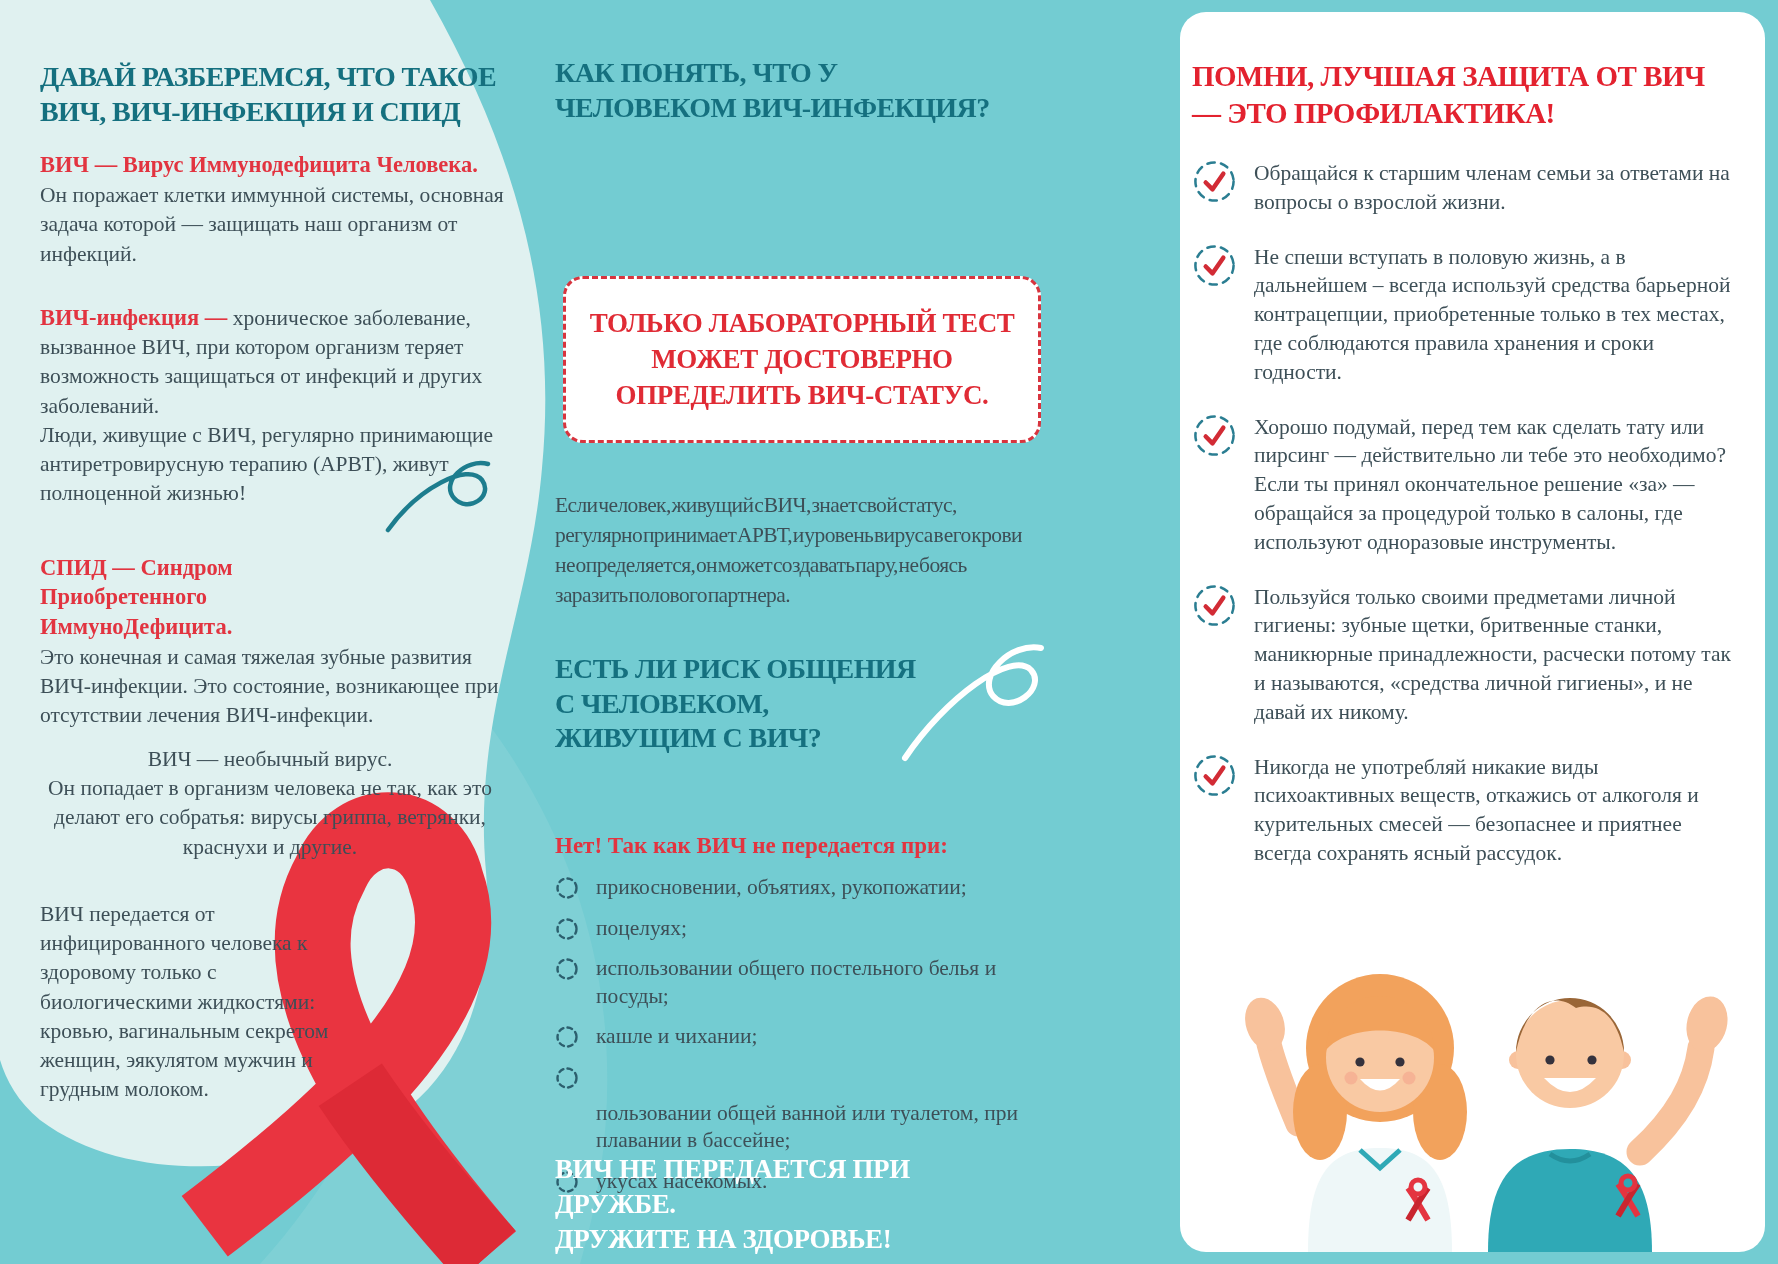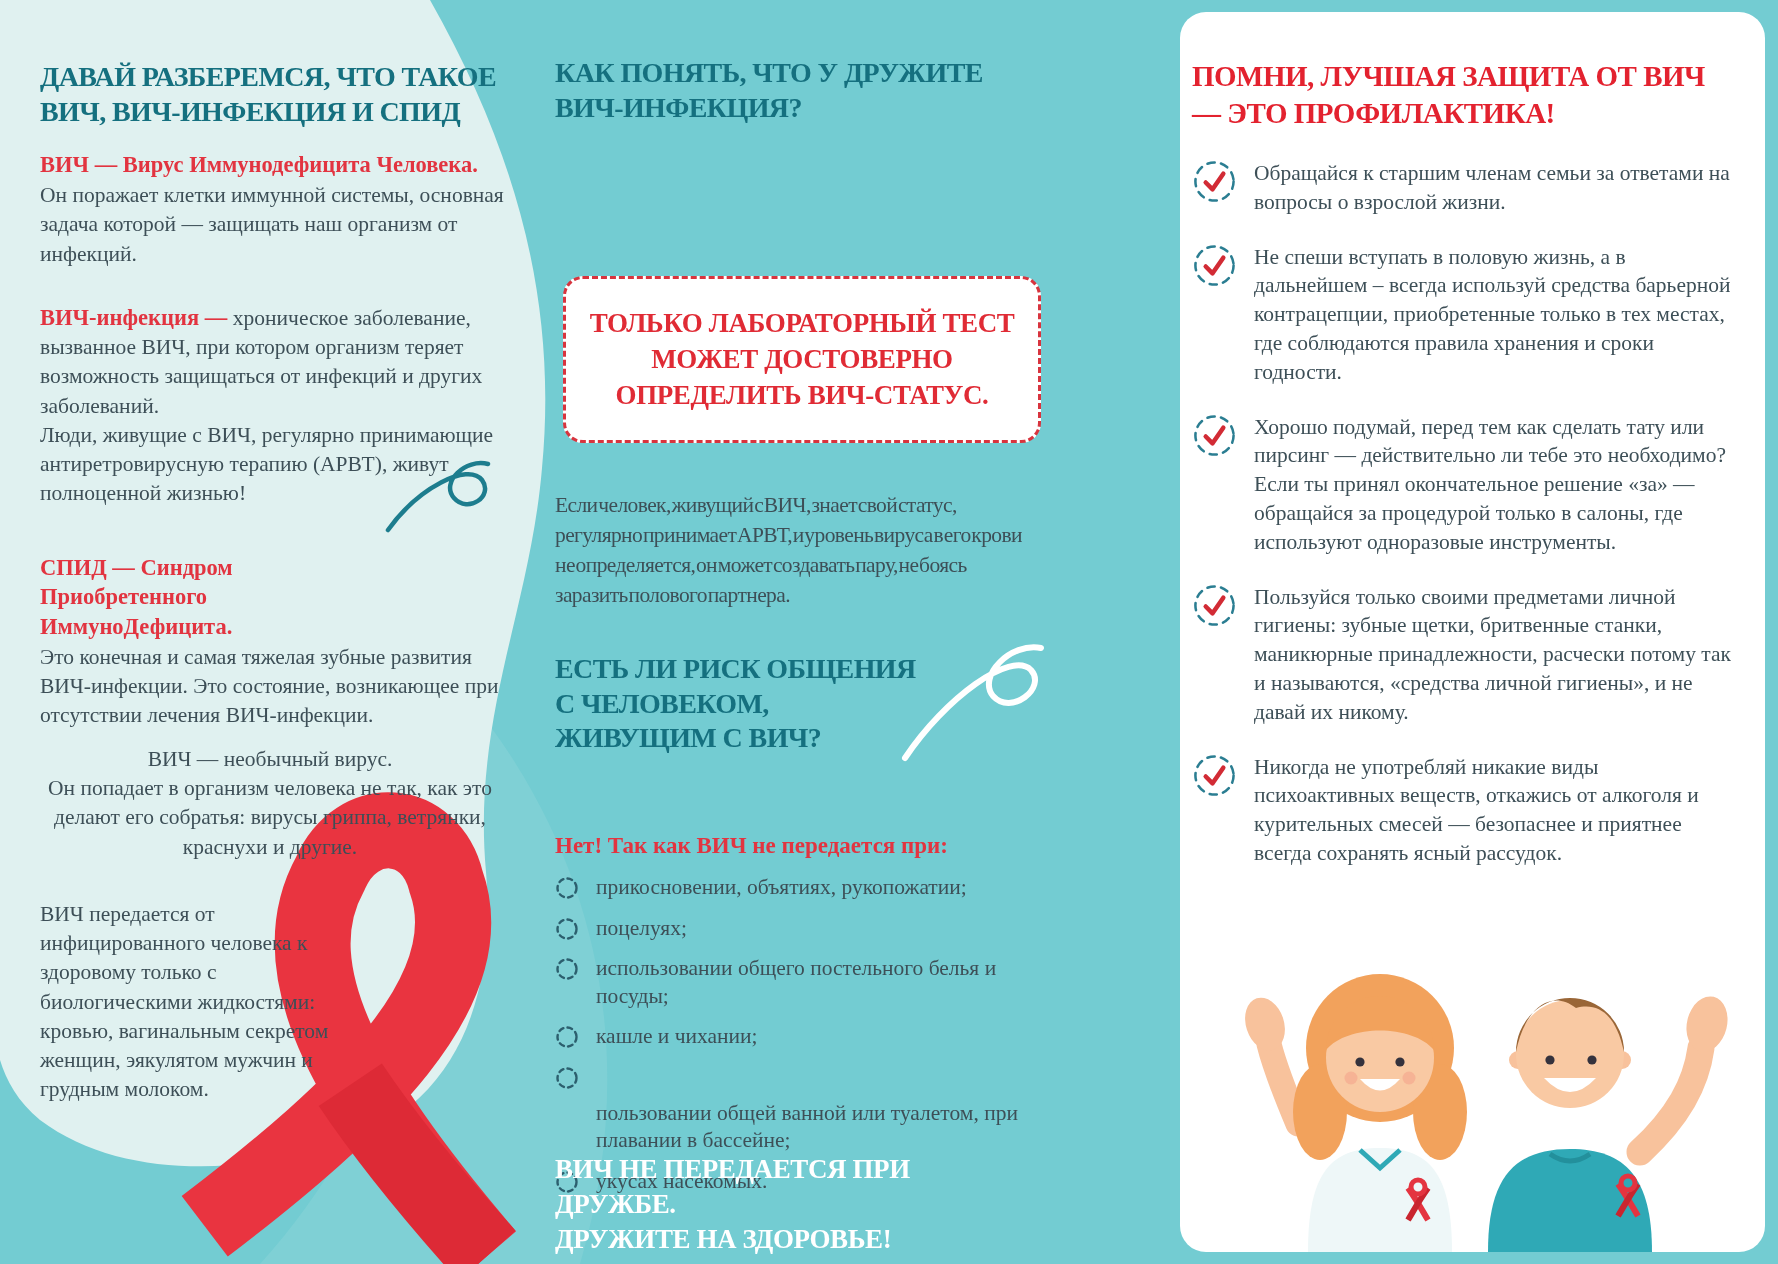--- a/index.html
+++ b/index.html
@@ -107,21 +107,21 @@
     <span class="body-text">Это конечная и самая тяжелая зубные развития ВИЧ-инфекции. Это состояние, возникающее при отсутствии лечения ВИЧ-инфекции.</span>
   </div>
 
   <div class="col abs blk-unusual body-text">
     <div>ВИЧ — необычный вирус.</div>
     <div>Он попадает в организм человека не так, как это делают его собратья: вирусы гриппа, ветрянки, краснухи и другие.</div>
   </div>
 
   <div class="col abs blk-trans body-text">ВИЧ передается от инфицированного человека к здоровому только с биологическими жидкостями: кровью, вагинальным секретом женщин, эякулятом мужчин и грудным молоком.</div>
 
-  <div class="col abs mid-heading1 h-teal">КАК ПОНЯТЬ, ЧТО У ДРУЖИТЕ ВИЧ-ИНФЕКЦИЯ?</div>
+  <div class="col abs mid-heading1 h-teal">КАК ПОНЯТЬ, ЧТО У ЧЕЛОВЕКОМ ВИЧ-ИНФЕКЦИЯ?</div>
 
 
   <div class="col abs callout">ТОЛЬКО ЛАБОРАТОРНЫЙ ТЕСТ МОЖЕТ ДОСТОВЕРНО ОПРЕДЕЛИТЬ ВИЧ-СТАТУС.</div>
 
   <div class="col abs mid-after">Если человек, живущий с ВИЧ, знает свой статус, регулярно принимает АРВТ, и уровень вируса в его крови не определяется, он может создавать пару, не боясь заразить полового партнера.</div>
 
   <div class="col abs mid-heading2 h-teal">ЕСТЬ ЛИ РИСК ОБЩЕНИЯ С ЧЕЛОВЕКОМ, ЖИВУЩИМ С ВИЧ?</div>
 
   <div class="col abs mid-listintro">Нет! Так как ВИЧ не передается при:</div>
 

